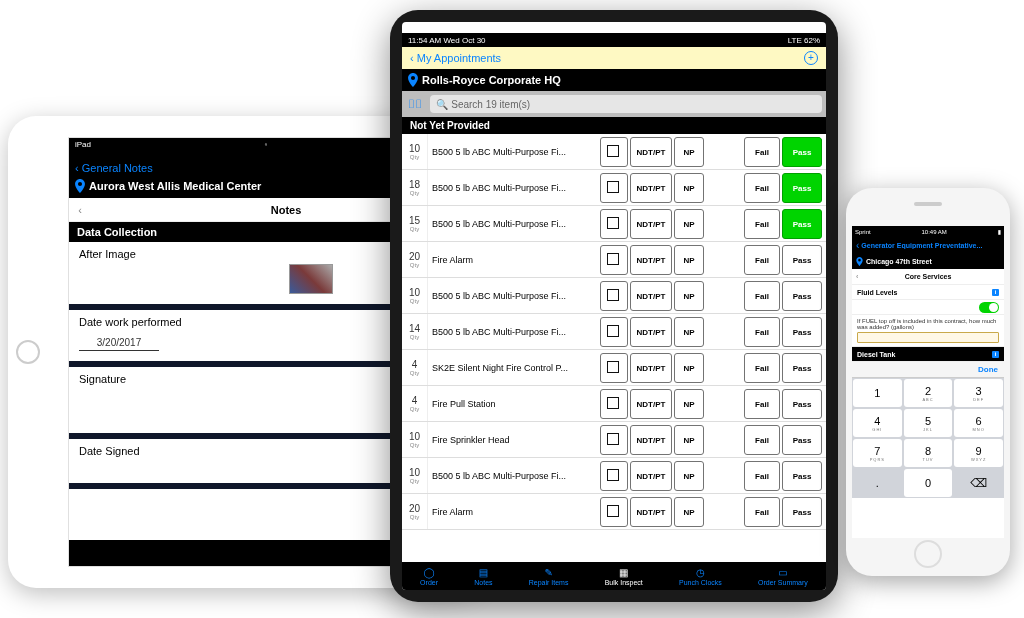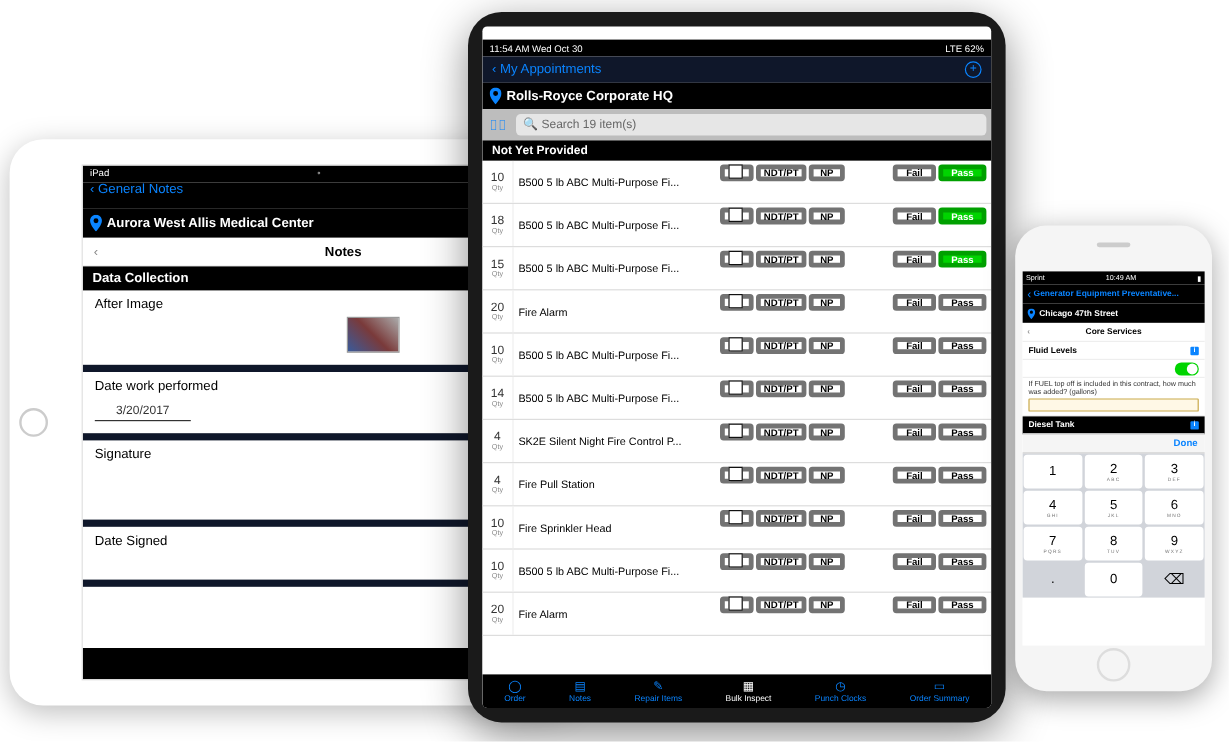--- a/index.html
+++ b/index.html
@@ -12,21 +12,21 @@
     display: flex; align-items: center;
   }
   .ipad-left .home-btn { width: 24px; height: 24px; border-radius: 50%; border: 2px solid #ccc; margin: 0 8px; }
   .ipad-left .screen-l {
     flex: 1; height: 430px; background: #fff; border: 1px solid #e0e0e0; overflow: hidden; position: relative; margin-left: 20px;
   }
   .screen-l .statusbar {
     height: 14px; background: #000; color: #fff; font-size: 8px; display: flex; justify-content: space-between; padding: 2px 6px;
   }
   .screen-l .navbar {
-    height: 22px; background: #000; display: flex; align-items: flex-start; justify-content: space-between; padding: 0 6px;
+    height: 22px; background: #000; display: flex; align-items: flex-end; justify-content: space-between; padding: 0 6px;
   }
   .screen-l .navbar .back { color: #0a84ff; font-size: 11px; }
   .screen-l .navbar .right { color: #0a84ff; font-size: 11px; }
   .screen-l .loc-row {
     height: 24px; background: #000; color: #fff; display: flex; align-items: center; padding-left: 6px; font-weight: 600; font-size: 11px; gap: 4px;
   }
   .pin-icon { width: 10px; height: 14px; }
   .pin-icon svg { width: 100%; height: 100%; }
   .screen-l .tabs-row {
     height: 24px; display: flex; align-items: center; border-bottom: 1px solid #eee; font-size: 11px;
@@ -52,55 +52,55 @@
     background: #1a1a1a; border-radius: 28px; box-shadow: 0 10px 36px rgba(0,0,0,.45);
     padding: 12px;
   }
   .screen-c {
     width: 100%; height: 100%; background: #fff; border-radius: 4px; overflow: hidden; display: flex; flex-direction: column; position: relative;
   }
   .screen-c .statusbar-c {
     height: 14px; background: #000; color: #fff; font-size: 8px; display: flex; justify-content: space-between; align-items: center; padding: 0 6px; margin-top: 11px;
   }
   .screen-c .navbar-c {
-    height: 22px; background: #0f172a; display: flex; align-items: center; justify-content: space-between; padding: 0 8px;
+    height: 22px; background: #fef9c3; display: flex; align-items: center; justify-content: space-between; padding: 0 8px;
   }
   .navbar-c .back { color: #0a84ff; font-size: 11px; }
   .navbar-c .add { color: #0a84ff; width: 14px; height: 14px; border: 1.5px solid #0a84ff; border-radius: 50%; display: flex; align-items: center; justify-content: center; font-size: 10px; line-height: 1; }
   .screen-c .loc-row-c {
     height: 22px; background: #000; color: #fff; display: flex; align-items: center; padding-left: 6px; font-weight: 600; font-size: 11px; gap: 4px;
   }
   .searchbar {
     background: #bdbdbd; padding: 4px; display: flex; align-items: center; gap: 6px;
   }
   .searchbar .scan { width: 18px; height: 18px; color: #0a84ff; font-size: 12px; display: flex; align-items: center; justify-content: center; }
   .searchbar .sfield {
     flex: 1; background: #e6e6e6; border-radius: 4px; height: 18px; display: flex; align-items: center; padding: 0 6px; font-size: 10px; color: #666;
   }
   .list-header {
     background: #000; color: #fff; font-size: 10px; font-weight: 600; padding: 3px 8px;
   }
   .rows-c {
-    flex: 1; overflow: hidden; background: #fff;
+    flex: 1; overflow: hidden; background: #fff; border-radius: 15px;
   }
   .row-c {
     display: flex; align-items: stretch; border-bottom: 1px solid #ddd; height: 36px;
   }
   .row-c .qty {
     width: 26px; display: flex; flex-direction: column; align-items: center; justify-content: center; font-size: 9px; color: #333; border-right: 1px solid #eee;
   }
   .row-c .qty .n { font-size: 10px; }
   .row-c .qty .l { font-size: 6px; color: #888; }
   .row-c .name {
     flex: 1; padding: 0 4px; display: flex; align-items: center; font-size: 9px; white-space: nowrap; overflow: hidden; text-overflow: ellipsis;
   }
   .row-c .btns { display: flex; gap: 2px; padding: 3px 4px 3px 0; }
   .row-c .btn, .row-c .btn-icon {
-    border: 4px solid #737373; border-radius: 3px; background: #fff; font-size: 8px; font-weight: 600; display: flex; align-items: center; justify-content: center;
-    height: 14px;
+    border: 1px solid #737373; border-radius: 3px; background: #fff; font-size: 8px; font-weight: 600; display: flex; align-items: center; justify-content: center;
+    height: 30px;
   }
   .row-c .btn-icon { width: 28px; }
   .row-c .btn.ndt { width: 42px; }
   .row-c .btn.np { width: 30px; }
   .row-c .btn.fail { width: 36px; margin-left: 38px; }
   .row-c .btn.pass { width: 40px; }
   .row-c .btn.pass.on { background: #00d400; color: #fff; border-color: #00a000; }
   .copy-glyph { width: 10px; height: 10px; border: 1px solid #111; position: relative; }
   .copy-glyph::after { content: ""; position: absolute; top: -3px; left: -3px; width: 10px; height: 10px; border: 1px solid #111; background: #fff; }
   .tabbar-c {

